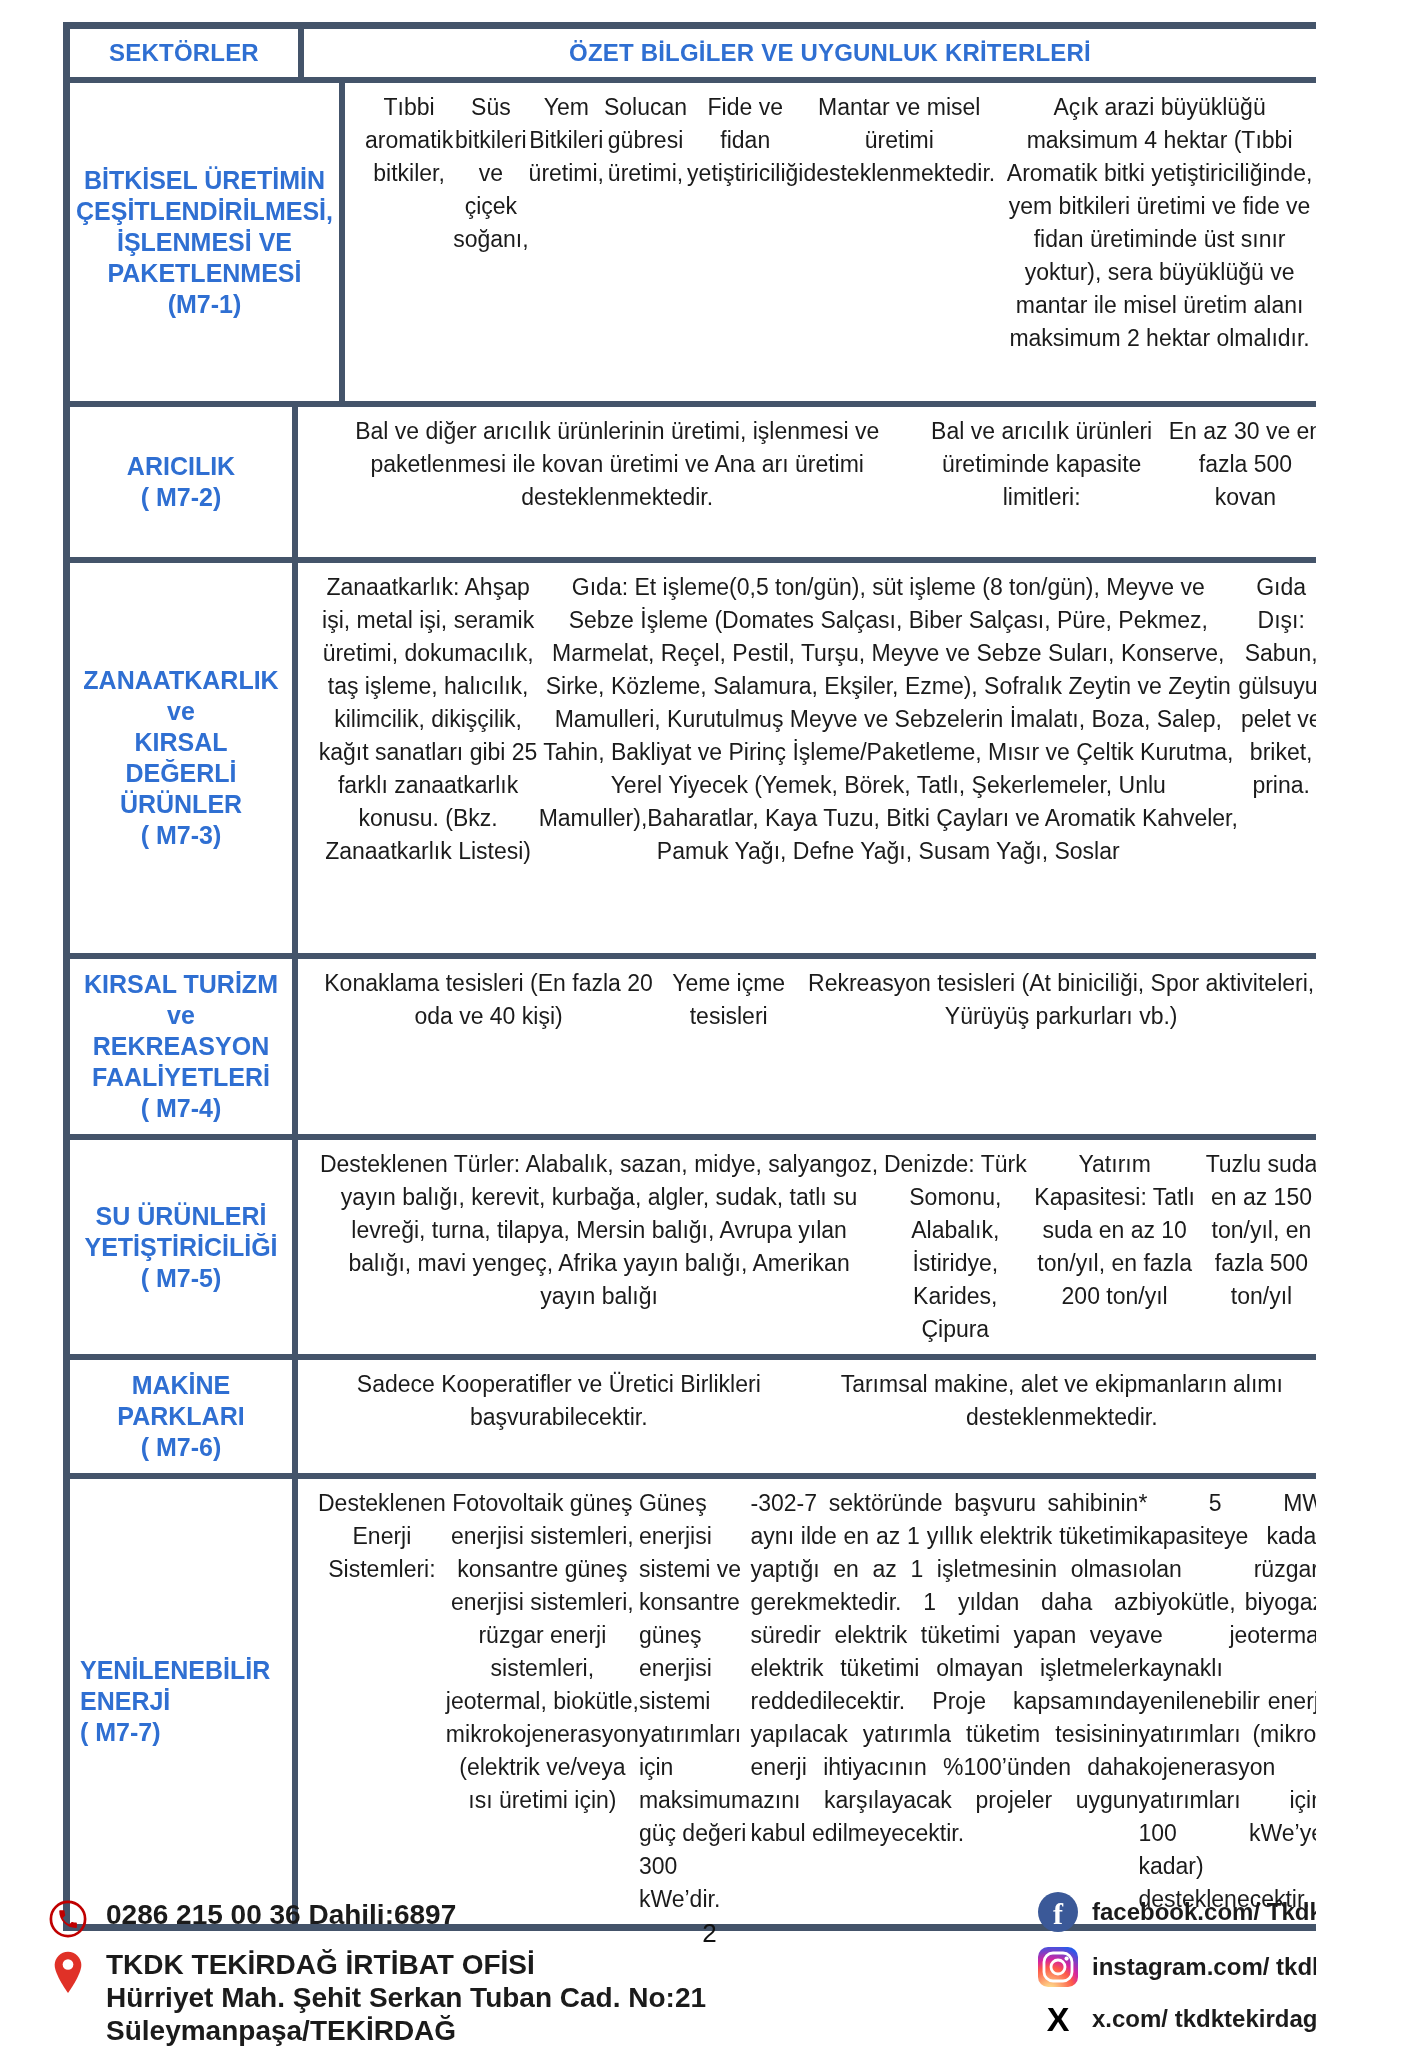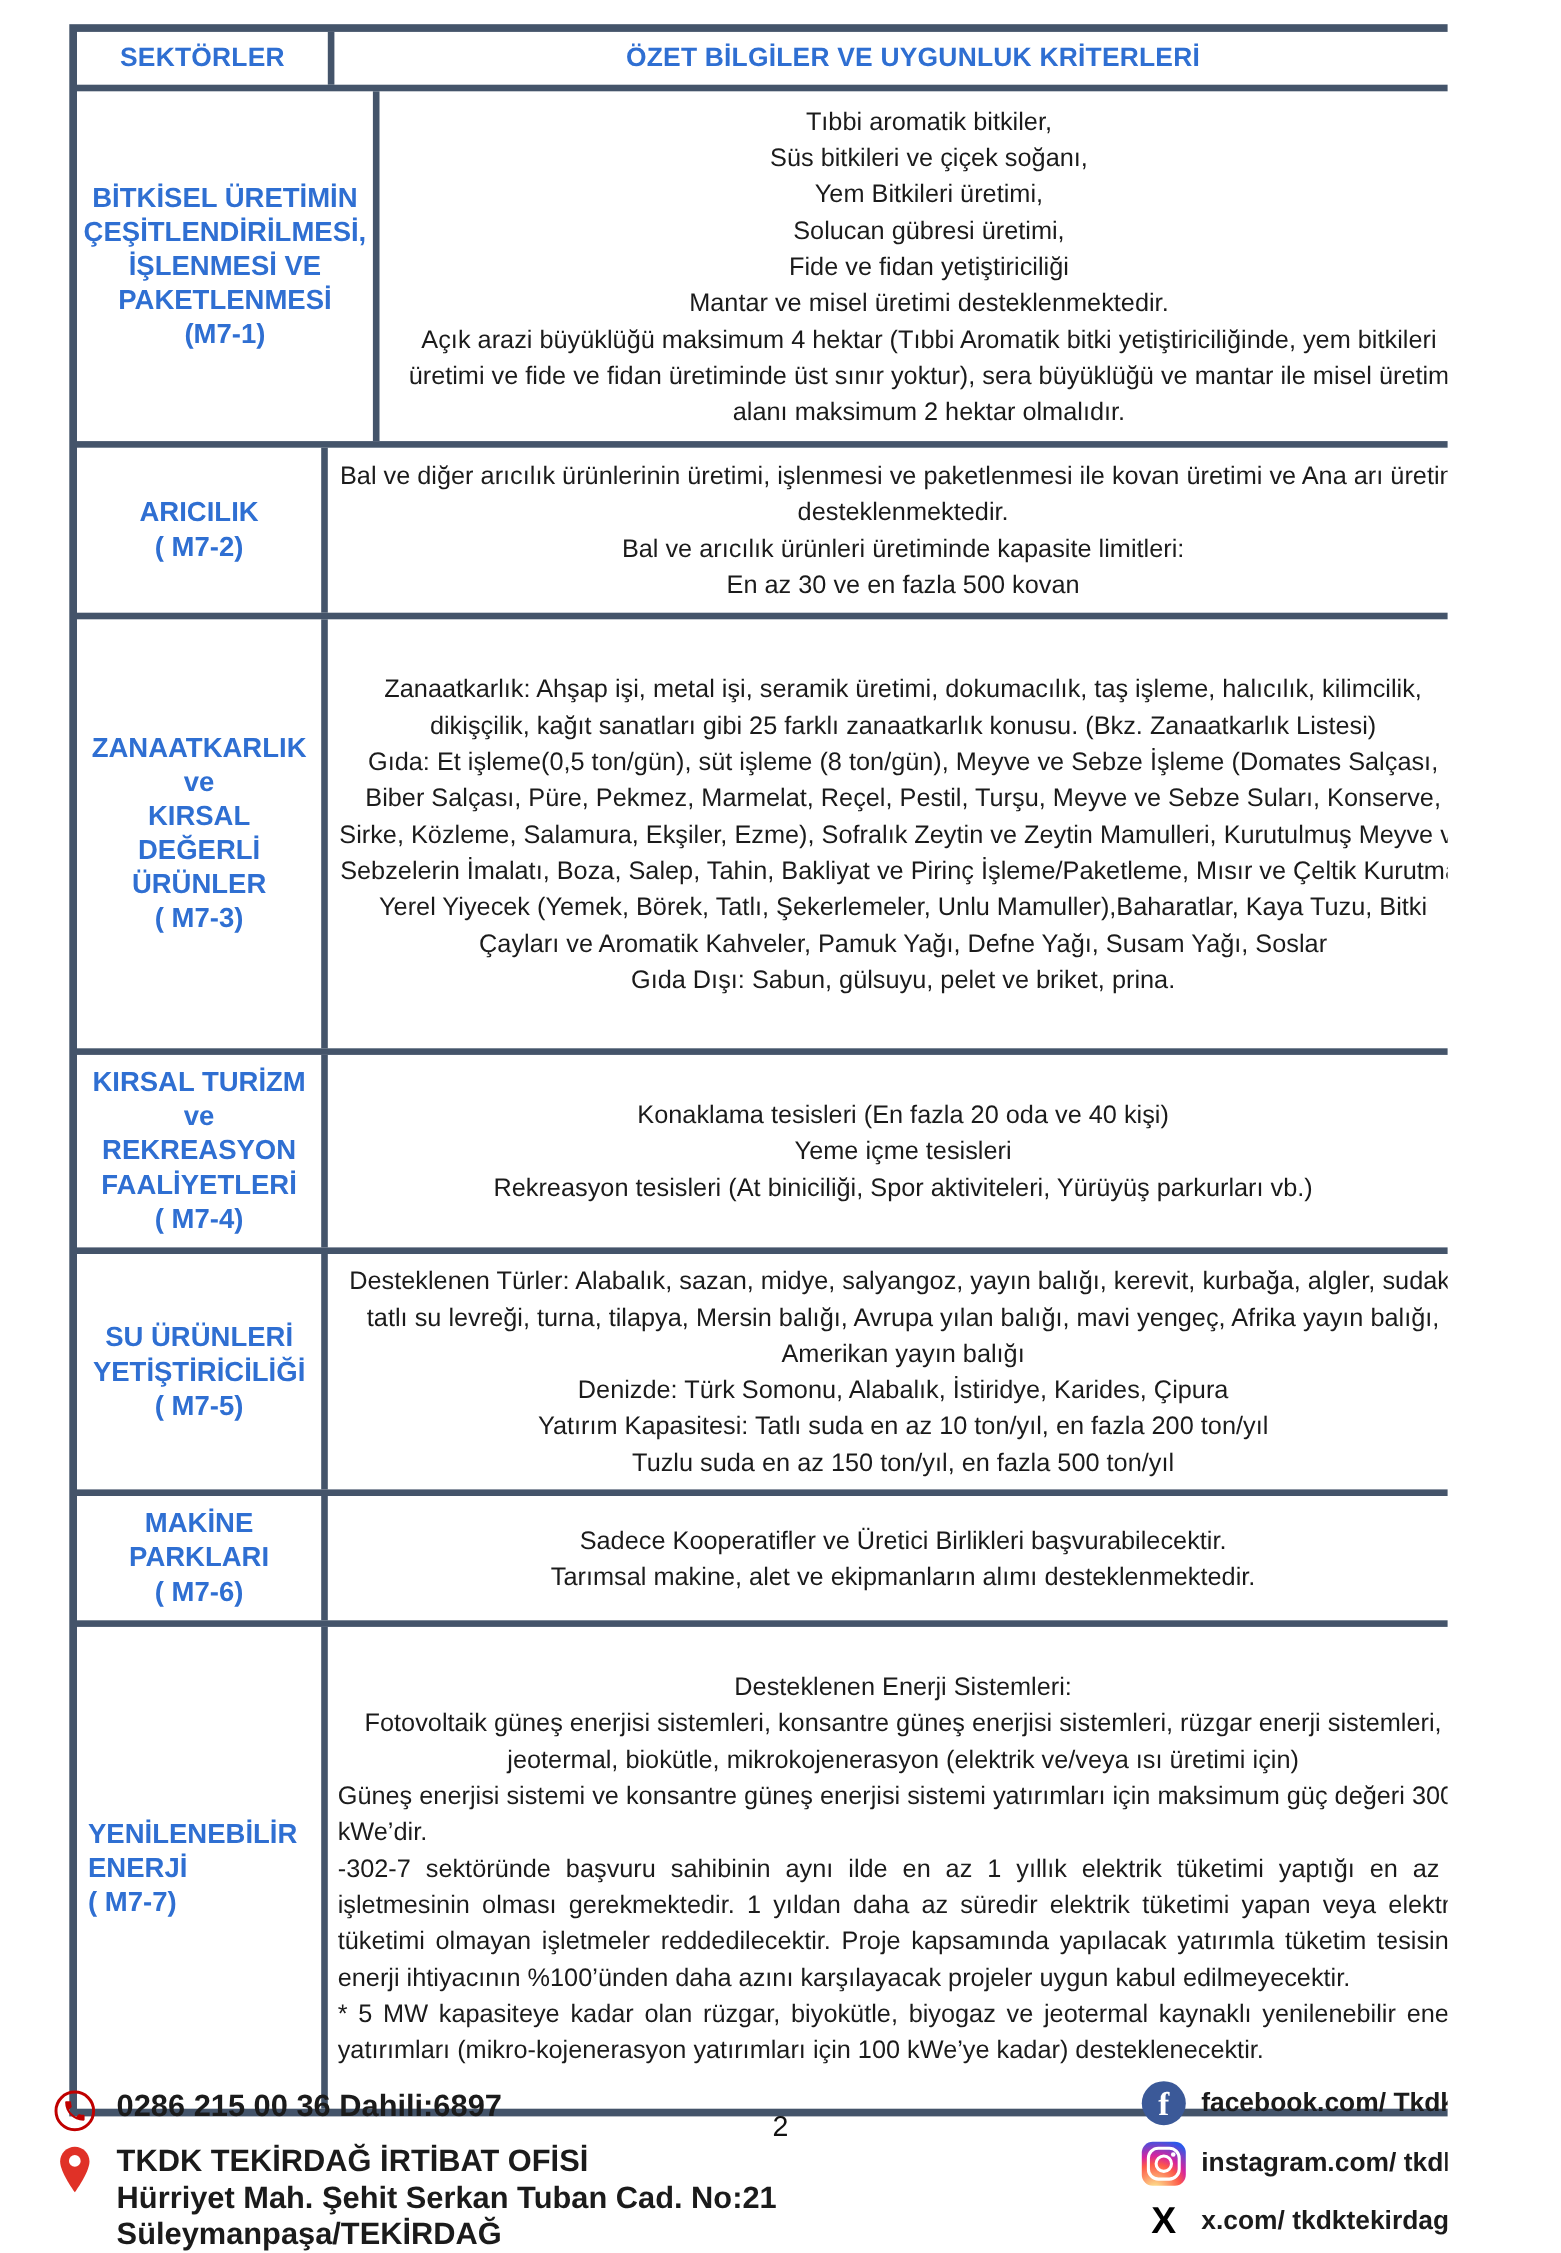--- a/index.html
+++ b/index.html
@@ -33,22 +33,22 @@
   .trow{display:flex;border-top:6px solid var(--border);}
   .sector-cell{
     flex:0 0 228px;box-sizing:border-box;
     border-right:6px solid var(--border);
     display:flex;flex-direction:column;justify-content:center;align-items:center;
     text-align:center;padding:10px 6px;
   }
   .sector-cell.align-left{align-items:flex-start;text-align:left;padding-left:10px;justify-content:center;}
   .sector-line{color:var(--blue);font-weight:700;font-size:25px;line-height:31px;}
   .criteria-cell{
-    flex:1;display:flex;flex-direction:column;justify-content:center;
-    padding:8px 9px;box-sizing:border-box;
+    flex:1;display:flex;flex-direction:row;justify-content:center;
+    padding:8px 20px;box-sizing:border-box;
   }
   .para{margin:0;font-size:23px;line-height:33px;color:var(--ink);}
   .para.center{text-align:center;}
   .para.left{text-align:left;}
   .para.justify{text-align:justify;}
   .b{font-weight:400;}
   
   .tbody .trow:nth-of-type(1){min-height:318px;}
   .tbody .trow:nth-of-type(2){min-height:150px;}
   .tbody .trow:nth-of-type(3){min-height:390px;}

